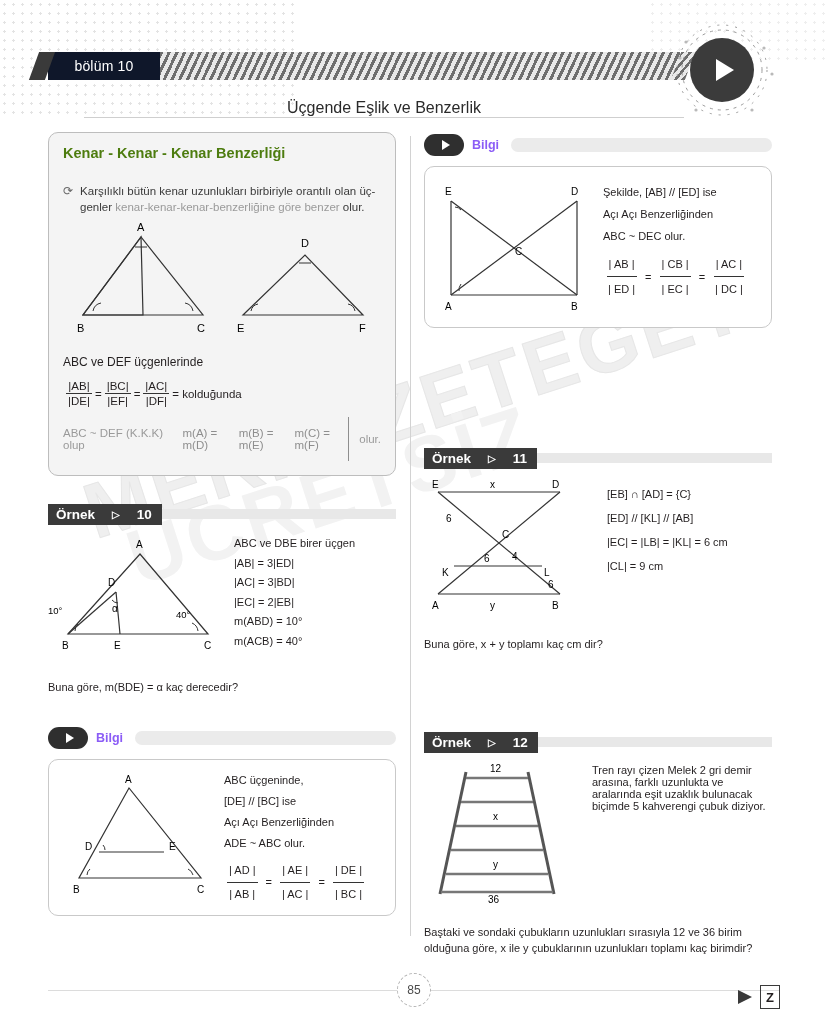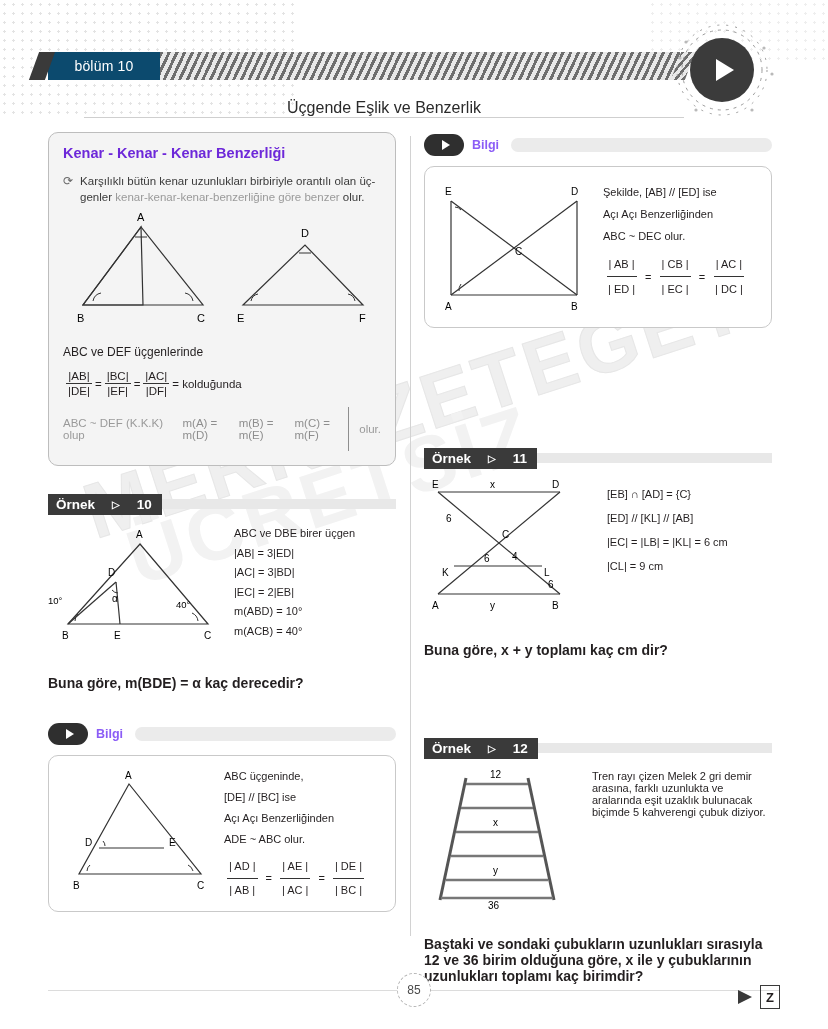--- a/index.html
+++ b/index.html
@@ -26,21 +26,21 @@
   .dots2 {
     position:absolute; right:0; top:0; width:180px; height:60px;
     background-image: radial-gradient(#e2e2e2 1px, transparent 1.2px);
     background-size: 9px 9px;
     opacity:.6;
   }
 
   
   .chapter-tab {
     position:absolute; left:48px; top:52px; width:112px; height:28px;
-    background:#0c4a6e; color:#fff;
+    background:#0f172a; color:#fff;
     display:flex; align-items:center; justify-content:center;
     font-size:14px; letter-spacing:.2px;
     transform: skewX(-0deg);
   }
   .chapter-tab:before{
     content:""; position:absolute; left:-14px; top:0; width:16px; height:28px;
     background:#3a3a3a; transform: skewX(-20deg);
   }
   .hatch {
     position:absolute; left:160px; top:52px; width:520px; height:28px;
@@ -95,21 +95,21 @@
   .col-left { position:absolute; left:48px; top:132px; width:348px; }
   .col-right { position:absolute; left:424px; top:132px; width:348px; }
   .divider { position:absolute; left:410px; top:136px; width:1px; height:800px; background:#d2d2d2; }
 
   
   .panel {
     border:1px solid #bdbdbd; border-radius:10px; background:#f4f4f4;
     padding:12px 14px 14px 14px;
   }
   .panel h3 {
-    margin:0 0 12px 0; font-size:14.5px; color:#6d28d9; font-weight:bold;
+    margin:0 0 22px 0; font-size:14.5px; color:#4d7c0f; font-weight:bold;
   }
   .bullet-row { display:flex; gap:7px; align-items:flex-start; }
   .bullet-ico { color:#6b6b6b; font-size:12px; line-height:16px; }
   .bullet-txt { font-size:11.5px; line-height:16px; color:#3a3a3a; }
   .muted { color:#9a9a9a; }
 
   
   .card { border:1px solid #c9c9c9; border-radius:10px; background:#fff; padding:10px 12px; }
 
   
@@ -128,21 +128,21 @@
   .ornek {
     display:flex; align-items:center; gap:0; height:24px; position:relative;
   }
   .ornek .box {
     background:#3a3a3a; color:#fff; font-weight:bold; font-size:13.5px;
     padding:3px 10px 3px 8px; display:flex; align-items:center; gap:17px;
   }
   .ornek .box .arrow { font-size:10px; }
   .ornek .tail { flex:1; height:10px; background:#e8e8e8; margin-left:0; }
 
-  .q { font-size:14px; font-weight:bold; margin-top:26px; line-height:16px; }
+  .q { font-size:11px; font-weight:normal; margin-top:20px; line-height:16px; }
   .txt { font-size:12px; line-height:19px; }
 
   .frac { display:inline-flex; flex-direction:column; align-items:center; vertical-align:middle; margin:0 3px;}
   .frac .n { border-bottom:1px solid #333; padding:0 2px 1px 2px; }
   .frac .d { padding:1px 2px 0 2px; }
 
   svg text { font-family:"Liberation Sans", sans-serif; }
 
   .pagenum {
     position:absolute; left:50%; bottom:22px; transform:translateX(-50%);

